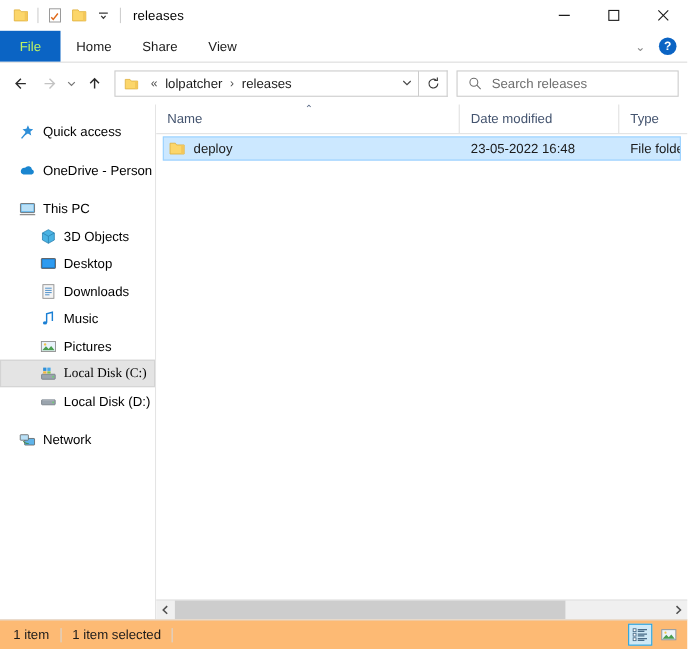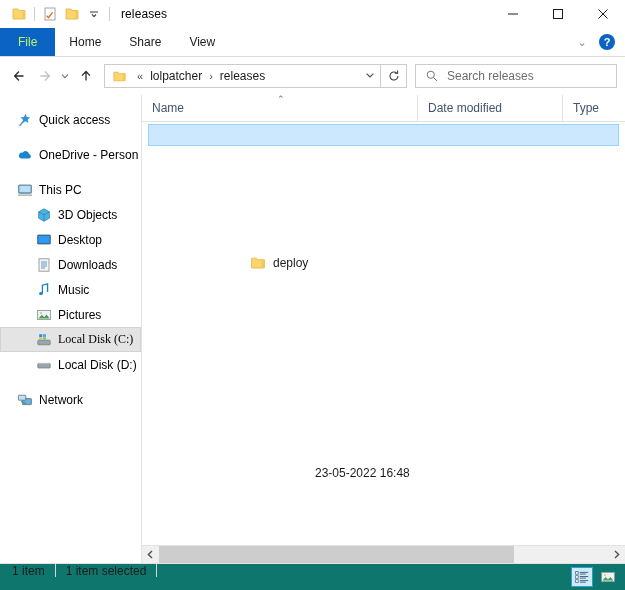--- a/index.html
+++ b/index.html
@@ -312,21 +312,20 @@
     height: 22px;
     display: flex;
     align-items: center;
     margin: 2px 6px 0 6px;
     box-sizing: border-box;
     border: 1px solid transparent;
   }
   .row.selected {
     background: #cce8ff;
     border: 1px solid #99d1ff;
-    flex-direction: column;
   }
   .cell {
     font-size: 12px;
     color: #1b1b1b;
     box-sizing: border-box;
     padding-left: 4px;
     display: flex;
     align-items: center;
     white-space: nowrap;
     overflow: hidden;
@@ -362,22 +361,22 @@
     height: 17px;
     width: 79%;
     background: #cdcdcd;
   }
 
   
   .statusbar {
     height: 26px;
     flex: 0 0 auto;
     display: flex;
-    align-items: flex-start;
-    background: #0f766e;
+    align-items: center;
+    background: #fdba74;
     border-top: 1px solid #e2e2e2;
     position: relative;
   }
   .status-text {
     font-size: 12px;
     color: #1b1b1b;
     padding-left: 12px;
   }
   .status-sep {
     width: 1px;

